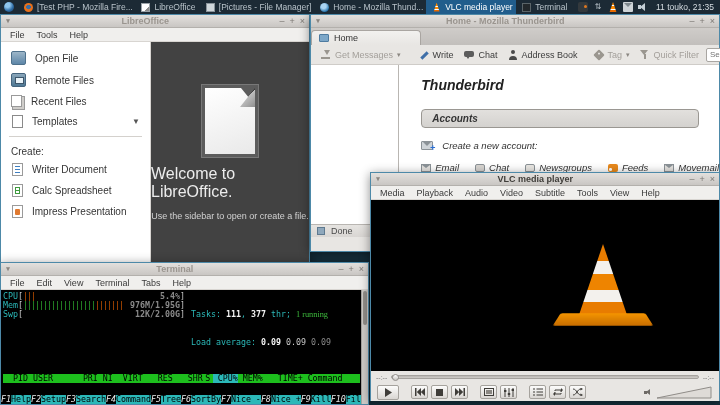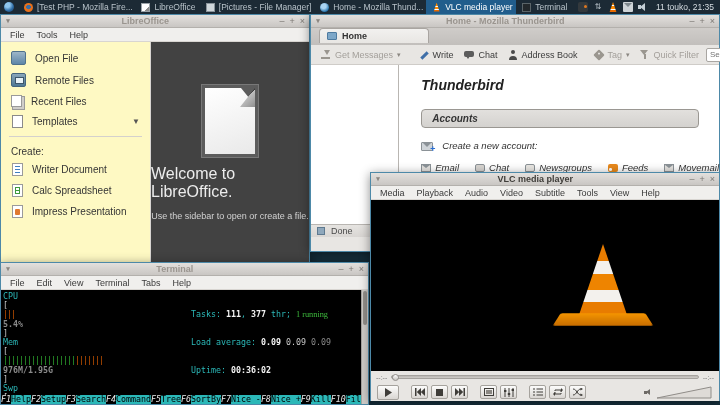--- a/index.html
+++ b/index.html
@@ -45,21 +45,21 @@
   .titlebar .title{flex:1;text-align:center;overflow:hidden;white-space:nowrap;}
   .titlebar.active{color:#4a4843;}
   .winbtns{display:flex;gap:5px;padding:0 4px;color:#7c7874;font-size:9px;font-weight:normal;line-height:13px;}
   .winbtns span{cursor:default;}
   .menubar{height:14px;display:flex;align-items:center;gap:2px;padding-left:4px;font-size:9px;color:#3a3a3a;background:#f0efed;border-bottom:1px solid #d8d5d1;}
   .menubar .mi{padding:0 5px;}
 
   
   #lo-win{left:0;top:14px;width:310px;height:312px;z-index:1;}
   .lo-body{display:flex;height:calc(100% - 28px);}
-  .lo-side{width:150px;background:#fef9c3;padding-top:5px;border-right:1px solid #d8d5d1;}
+  .lo-side{width:150px;background:#ffffff;padding-top:5px;border-right:1px solid #d8d5d1;}
   .lo-item{display:flex;align-items:center;gap:9px;padding:4px 10px;font-size:10px;color:#353535;}
   .lo-item .caret{margin-left:auto;font-size:8px;color:#555;}
   .lo-label{padding:5px 10px 2px;font-size:10px;color:#353535;}
   .lo-div{height:1px;background:#d4d1cd;margin:4px 8px;}
   .sic{width:15px;height:14px;flex:none;position:relative;}
   .i-open-folder{background:linear-gradient(#9db6c8,#5d86a8);border-radius:2px;border:1px solid #4e718c;}
   .i-remote{background:linear-gradient(#8aa6ba,#4e7894);border-radius:2px;border:1px solid #44647e;}
   .i-remote::after{content:"";position:absolute;left:3px;top:3px;width:7px;height:5px;background:#e8f2f8;border:1px solid #3d566b;}
   .i-recent{background:#fff;border:1px solid #9a9a9a;box-shadow:2px 2px 0 #cfcdca,2px 2px 0 1px #9a9a9a;width:11px;height:12px;}
   .i-template{background:#fff;border:1px solid #8a8a8a;width:11px;height:13px;margin-left:1px;}
@@ -71,21 +71,21 @@
   .i-impress::after{content:"";position:absolute;inset:3px 2px 2px 2px;background:#e07a30;border-radius:1px;}
   .lo-main{flex:1;background:#424242;position:relative;display:flex;flex-direction:column;align-items:center;}
   .lo-logo{margin-top:42px;width:58px;height:74px;background:#5c5c5c;border:1px solid #787878;padding:3px;position:relative;}
   .lo-page{width:100%;height:100%;background:linear-gradient(160deg,#ffffff,#e9e9e9);clip-path:polygon(0 0,72% 0,100% 26%,100% 100%,0 100%);}
   .lo-fold{position:absolute;right:3px;top:3px;width:15px;height:19px;background:linear-gradient(225deg,#3a3a3a 48%,#bdbdbd 50%,#8f8f8f 100%);clip-path:polygon(0 0,100% 100%,0 100%);transform:scaleX(-1);}
   .lo-welcome{margin-top:7px;font-size:16px;color:#ececec;}
   .lo-sub{margin-top:10px;font-size:9px;color:#d2d2d2;}
 
   
   #tb-win{left:310px;top:14px;width:410px;height:238px;z-index:2;}
-  .tb-tabbar{height:17px;background:linear-gradient(#cfccc9,#c2bfbc);display:flex;padding-left:8px;font-weight:bold;}
+  .tb-tabbar{height:17px;background:linear-gradient(#cfccc9,#c2bfbc);display:flex;align-items:flex-end;}
   .tb-tab{width:110px;height:15px;background:linear-gradient(#f2f1ef,#e8e6e3);border:1px solid #a9a5a1;border-bottom:none;border-radius:4px 4px 0 0;display:flex;align-items:center;gap:5px;padding:0 7px;font-size:9px;color:#333;}
   .tab-ic{width:10px;height:8px;background:#7da7c8;border:1px solid #4e7ba0;border-radius:1px;}
   .tb-toolbar{height:20px;background:#e8e6e3;display:flex;align-items:center;gap:3px;padding:0 6px;font-size:9px;color:#3c3c3c;border-bottom:1px solid #cfccc8;}
   .tbtn{display:flex;align-items:center;gap:4px;padding:2px 4px;border-radius:2px;white-space:nowrap;}
   .tbtn.disabled{color:#a39f9a;}
   .tsep{width:1px;height:12px;background:#c6c3bf;margin:0 2px;}
   .caret-s{font-size:7px;color:#8a8680;}
   .tb-search{margin-left:auto;display:flex;align-items:center;background:#fff;border:1px solid #a9a6a2;border-radius:2px;height:14px;width:96px;padding:0 3px;}
   .tb-search input{border:none;outline:none;width:78px;font-size:8px;color:#555;font-family:"Liberation Sans",sans-serif;background:transparent;}
   .hamb{width:12px;height:9px;margin-left:5px;border-top:2px solid #4a4a4a;border-bottom:2px solid #4a4a4a;position:relative;}
@@ -105,21 +105,21 @@
   .funnel::before{content:"";position:absolute;top:0;left:0;border-left:4.5px solid transparent;border-right:4.5px solid transparent;border-top:5px solid #9a968f;}
   .funnel::after{content:"";position:absolute;left:4px;top:4px;width:1.5px;height:5px;background:#9a968f;}
   .getmsg{width:10px;height:10px;position:relative;}
   .getmsg::before{content:"";position:absolute;left:3px;top:0;border-left:3px solid transparent;border-right:3px solid transparent;border-top:5px solid #9a968f;}
   .getmsg::after{content:"";position:absolute;left:0;bottom:1px;width:9px;height:2px;background:#9a968f;}
   .tb-content{display:flex;height:calc(100% - 77px);background:#fff;font-style:italic;}
   .tb-folders{width:112px;border-right:1px solid #b9b6b2;}
   .tb-main{flex:1;padding:12px 0 0 22px;}
   .tb-h1{font-size:14px;font-weight:bold;color:#222;}
   .tb-accounts{margin:16px 20px 0 0;background:linear-gradient(#e2e0dd,#d4d2cf);border:1px solid #9a9792;border-radius:4px;padding:3px 10px;font-size:10px;font-weight:bold;color:#333;}
-  .tb-create{display:flex;align-items:flex-end;gap:9px;margin-top:12px;font-size:9.5px;color:#333;}
+  .tb-create{display:flex;align-items:center;gap:9px;margin-top:12px;font-size:9.5px;color:#333;}
   .env{width:12px;height:9px;background:#cfd4d8;border:1px solid #8b9297;border-radius:1px;position:relative;flex:none;}
   .env::after{content:"";position:absolute;left:1px;top:0;border-left:4.5px solid transparent;border-right:4.5px solid transparent;border-top:4px solid #8b9297;}
   .env-plus::before{content:"+";position:absolute;right:-3px;bottom:-4px;color:#2a6fd4;font-weight:bold;font-size:9px;z-index:2;}
   .tb-links{display:flex;gap:16px;margin-top:11px;font-size:9.5px;color:#333;}
   .tb-link{display:flex;align-items:center;gap:4px;}
   .li-ic{width:10px;height:8px;flex:none;position:relative;}
   .li-email,.li-movemail{background:#e4e2df;border:1px solid #8b9297;}
   .li-email::after,.li-movemail::after{content:"";position:absolute;left:0;top:0;border-left:4px solid transparent;border-right:4px solid transparent;border-top:3px solid #8b9297;}
   .li-chat{background:#d8d5d1;border:1px solid #8b9297;border-radius:2px;}
   .li-news{background:#e8e6e2;border:1px solid #8b9297;border-radius:2px 2px 2px 0;}
@@ -152,21 +152,21 @@
   #term-win{left:0;top:262px;width:369px;height:143px;z-index:3;}
   .term-body{position:relative;height:calc(100% - 27px);background:#000;font-family:"DejaVu Sans Mono",monospace;font-size:8.3px;line-height:9.2px;color:#c9c9c9;padding:2px 8px 0 2px;overflow:hidden;}
   .term-scroll{position:absolute;right:0;top:0;bottom:0;width:7px;background:#cfccc8;border-left:1px solid #a5a29e;}
   .term-scroll::after{content:"";position:absolute;left:1px;right:1px;top:1px;height:34px;background:#928f8a;border-radius:2px;}
   .cyan{color:var(--htop-cyan);}
   .green{color:#3dbb3d;font-family:Liberation Serif, serif;}
   .grayv{color:var(--htop-gray);}
   .wb{color:#f2f2f2;font-weight:bold;}
   .htop-head{display:flex;}
   .meters{width:182px;}
-  .meter{display:flex;white-space:pre;flex-direction:column;}
+  .meter{display:flex;white-space:pre;}
   .meter .bars{flex:1;overflow:hidden;letter-spacing:-1px;}
   .meter .mval{color:var(--htop-gray);font-weight:bold;}
   .bar-red{color:#cc5500;}
   .bar-green{color:#2eaa2e;}
   .stats{flex:1;padding-left:6px;white-space:pre;}
   .htop-table{margin-top:8px;}
   .prow,.phead{display:flex;white-space:pre;}
   .phead{background:var(--htop-green);color:#000;}
   .phead .c-cpu{background:var(--htop-cyan);}
   .c-pid{width:5ch;text-align:right;}
@@ -424,21 +424,20 @@
   <div class="term-body">
     <div class="htop-head">
       <div class="meters">
         <div class="meter"><span class="cyan">CPU</span><span>[</span><span class="bars bar-red">|||</span><span class="mval">5.4%</span><span>]</span></div>
         <div class="meter"><span class="cyan">Mem</span><span>[</span><span class="bars"><span class="bar-green">||||||||||||||||||</span><span class="bar-red">|||||||</span></span><span class="mval">976M/1.95G</span><span>]</span></div>
         <div class="meter"><span class="cyan">Swp</span><span>[</span><span class="bars bar-red"></span><span class="mval">12K/2.00G</span><span>]</span></div>
       </div>
       <div class="stats">
         <div><span class="cyan">Tasks: </span><span class="wb">111</span><span class="cyan">, </span><span class="wb">377</span><span class="cyan"> thr; </span><span class="green">1 running</span></div>
         <div><span class="cyan">Load average: </span><span class="wb">0.09 </span><span>0.09 </span><span class="grayv">0.09</span></div>
-        <div><span class="cyan">Uptime: </span><span class="wb">00:36:02</span></div>
       </div>
     </div>
     <div class="htop-table">
       <div class="phead">
         <span class="c-pid">PID</span><span class="c-user">USER</span><span class="c-pri">PRI</span><span class="c-ni">NI</span><span class="c-virt">VIRT</span><span class="c-res">RES</span><span class="c-shr">SHR</span><span class="c-s">S</span><span class="c-cpu">CPU%</span><span class="c-mem">MEM%</span><span class="c-time">TIME+</span><span class="c-cmd">Command</span>
       </div>
 
     </div>
     <div class="fnbar">
 

